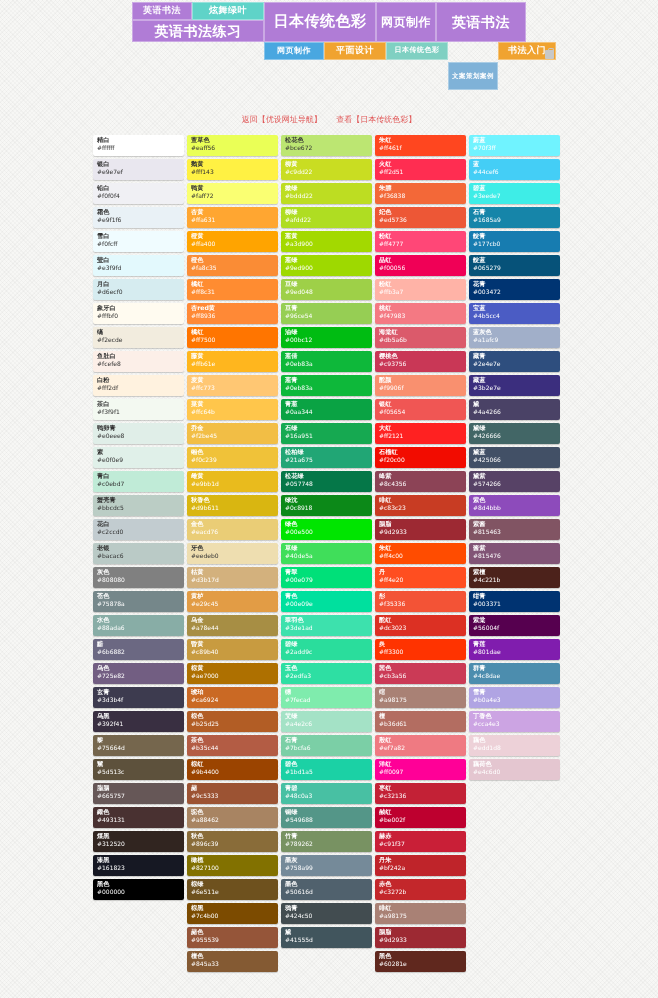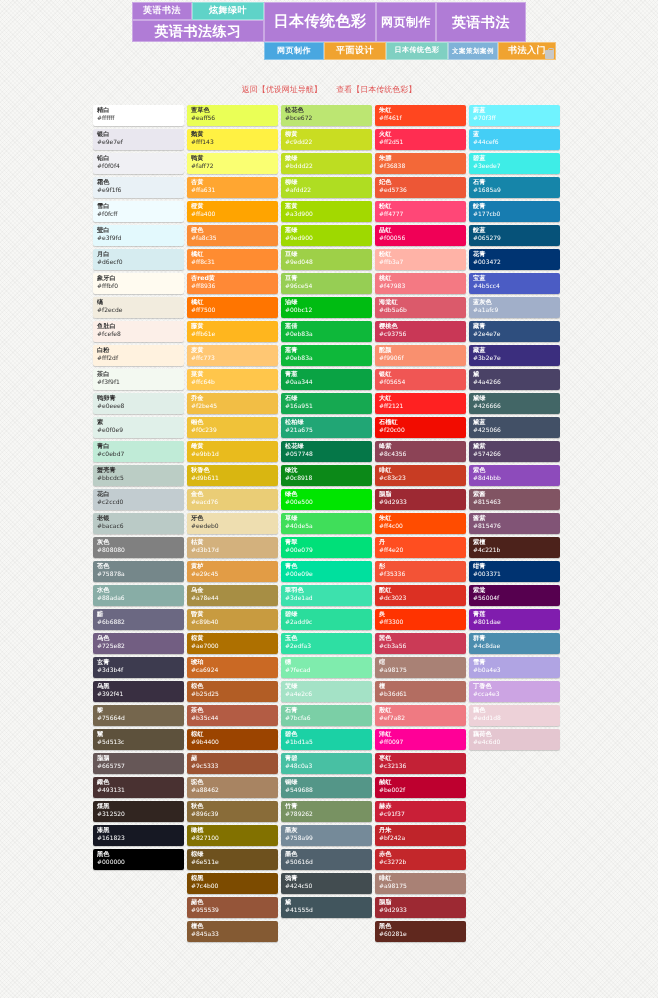--- a/index.html
+++ b/index.html
@@ -35,21 +35,21 @@
   }
   .p-r1a{width:60px;height:18px;font-size:9px;background:#b07cd6;}
   .p-r1b{width:72px;height:18px;font-size:9px;background:#5fd3c8;}
   .p-r1c{width:112px;height:40px;font-size:15px;background:#b07cd6;}
   .p-r1d{width:60px;height:40px;font-size:12px;background:#b07cd6;}
   .p-r1e{width:90px;height:40px;font-size:14px;background:#b07cd6;}
   .p-r2a{width:132px;height:22px;font-size:14px;background:#b07cd6;}
   .p-r2b{width:60px;height:18px;font-size:8px;background:#49a7e0;}
   .p-r2c{width:62px;height:18px;font-size:9px;background:#f0a330;}
   .p-r2d{width:62px;height:18px;font-size:7px;background:#7fd0c2;}
-  .p-r2e{width:50px;height:18px;font-size:6.5px;background:#7fb2d8;}
+  .p-r2e{width:50px;height:28px;font-size:6.5px;background:#7fb2d8;margin-top:20px;}
   .p-r2f{width:58px;height:18px;font-size:9px;background:#f0a330;position:relative;}
   .lockbadge{
     position:absolute;right:1px;bottom:0px;width:9px;height:9px;
     background:#c8c8c8;border-radius:1px;
   }
   .lockbadge::before{
     content:"";position:absolute;left:2.5px;top:-2px;width:4px;height:4px;
     border:1.2px solid #c8c8c8;border-bottom:none;border-radius:2px 2px 0 0;
   }
   .col-left{display:flex;flex-direction:column;}

